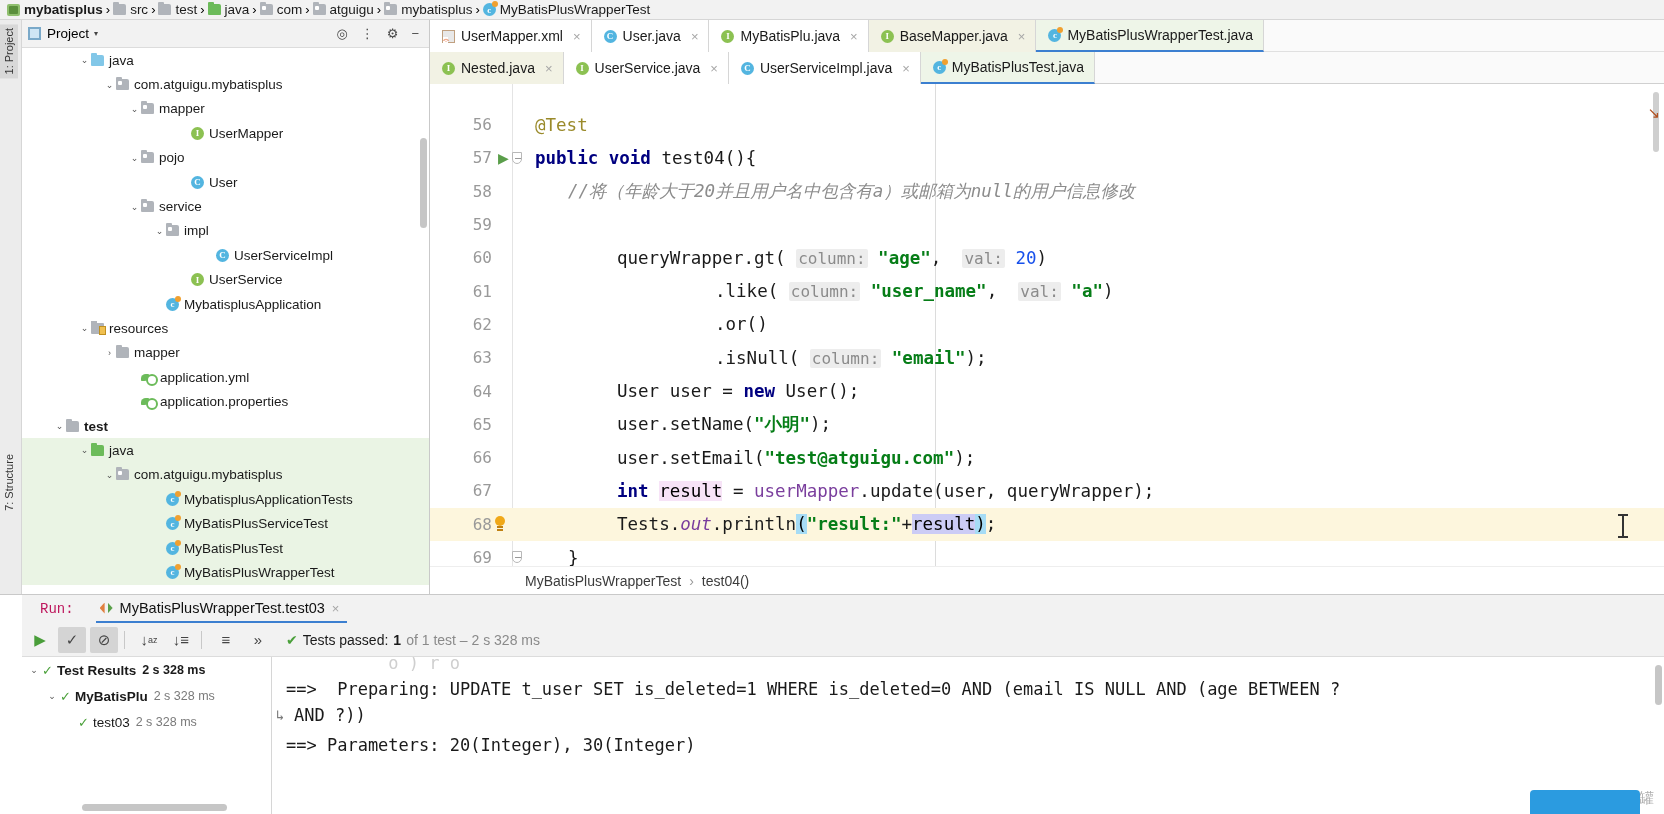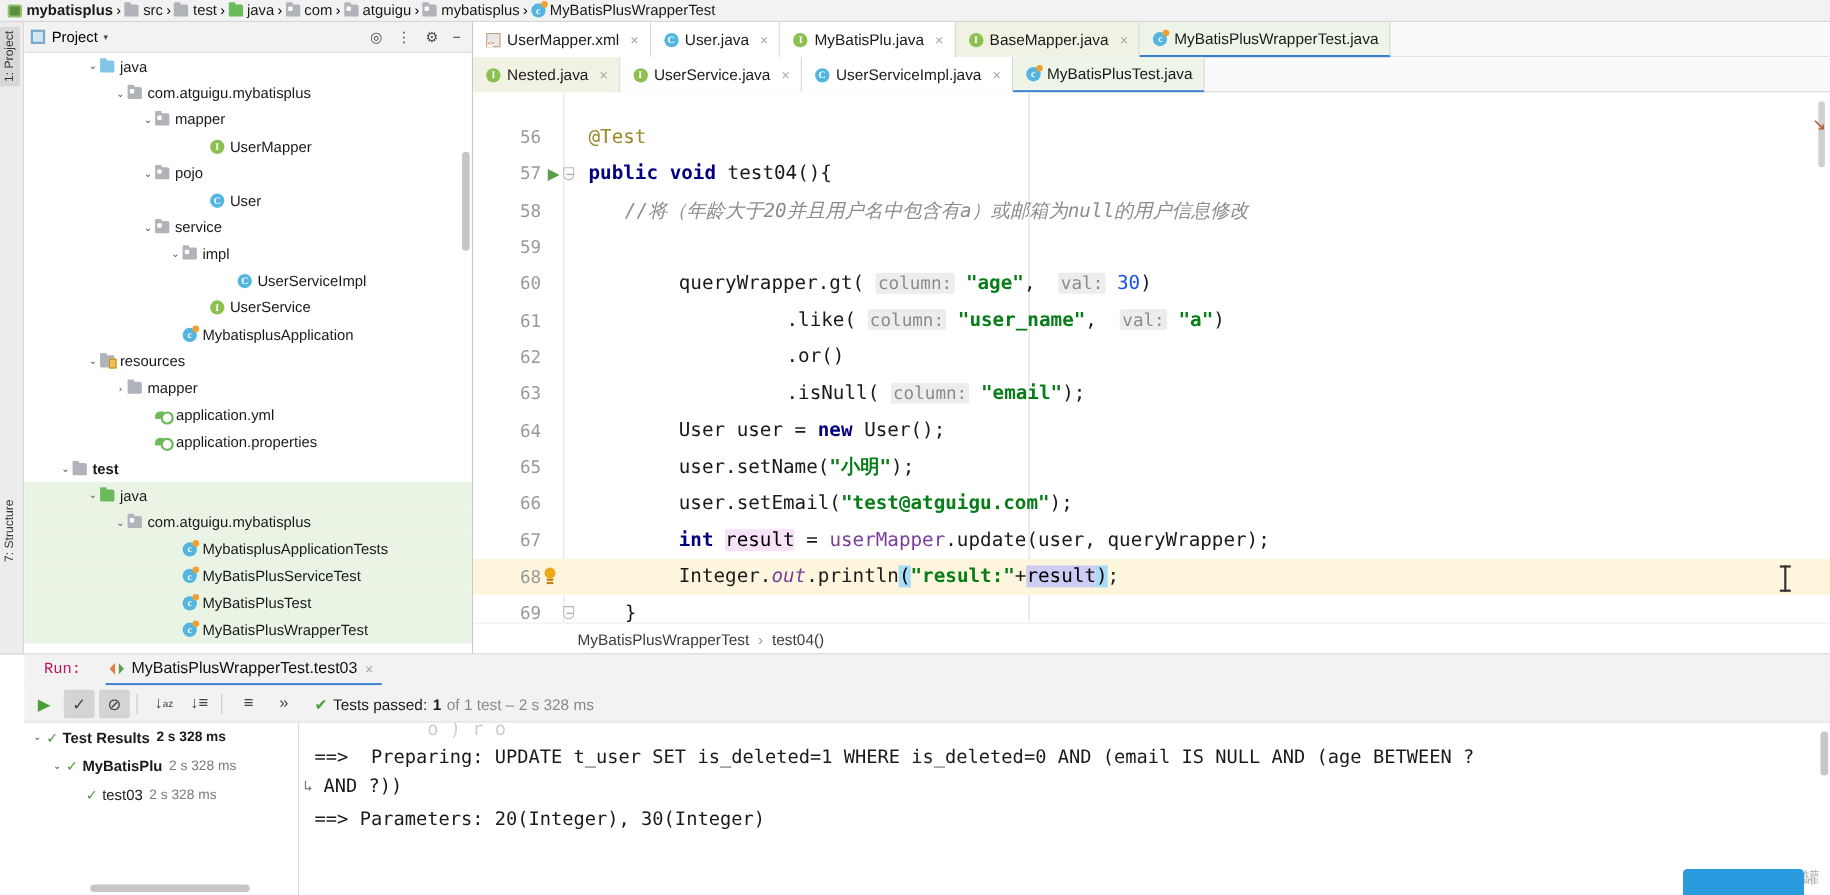--- a/index.html
+++ b/index.html
@@ -473,21 +473,21 @@
       <span class="lnum">58</span>
       <span class="ctext cmt" style="left:138px;">//将（年龄大于20并且用户名中包含有a）或邮箱为null的用户信息修改</span>
     </div>
 
     <div class="codeline" style="top:99.9px;">
       <span class="lnum">59</span>
     </div>
 
     <div class="codeline" style="top:133.2px;">
       <span class="lnum">60</span>
-      <span class="ctext" style="left:187px;"><span class="plain">queryWrapper.gt( </span><span class="hint">column:</span><span class="plain"> </span><span class="str">"age"</span><span class="plain">,  </span><span class="hint">val:</span><span class="plain"> </span><span class="num">30</span><span class="plain">)</span></span>
+      <span class="ctext" style="left:187px;"><span class="plain">queryWrapper.gt( </span><span class="hint">column:</span><span class="plain"> </span><span class="str">"age"</span><span class="plain">,  </span><span class="hint">val:</span><span class="plain"> </span><span class="num">20</span><span class="plain">)</span></span>
     </div>
 
     <div class="codeline" style="top:166.5px;">
       <span class="lnum">61</span>
       <span class="ctext" style="left:285px;"><span class="plain">.like( </span><span class="hint">column:</span><span class="plain"> </span><span class="str">"user_name"</span><span class="plain">,  </span><span class="hint">val:</span><span class="plain"> </span><span class="str">"a"</span><span class="plain">)</span></span>
     </div>
 
     <div class="codeline" style="top:199.8px;">
       <span class="lnum">62</span>
       <span class="ctext plain" style="left:285px;">.or()</span>
@@ -514,21 +514,21 @@
     </div>
 
     <div class="codeline" style="top:366.3px;">
       <span class="lnum">67</span>
       <span class="ctext" style="left:187px;"><span class="kw">int</span><span class="plain"> </span><span class="vr">result</span><span class="plain"> = </span><span class="fld">userMapper</span><span class="plain">.update(user, queryWrapper);</span></span>
     </div>
 
     <div class="codeline line-hl" style="top:399.6px;">
       <span class="lnum">68</span>
       <span class="bulb" style="top:8px;"></span>
-      <span class="ctext" style="left:187px;"><span class="plain">Integer.</span><span class="ital">out</span><span class="plain">.println</span><span class="sel-cyan">(</span><span class="str">"result:"</span><span class="plain">+</span><span class="sel-lav">result</span><span class="sel-cyan">)</span><span class="plain">;</span></span>
+      <span class="ctext" style="left:187px;"><span class="plain">Tests.</span><span class="ital">out</span><span class="plain">.println</span><span class="sel-cyan">(</span><span class="str">"result:"</span><span class="plain">+</span><span class="sel-lav">result</span><span class="sel-cyan">)</span><span class="plain">;</span></span>
     </div>
 
     <div class="codeline" style="top:432.9px;">
       <span class="lnum">69</span>
       <span class="foldmark" style="top:8px;">
           <span></span>
         </span>
       <span class="ctext plain" style="left:138px;">}</span>
     </div>
 

